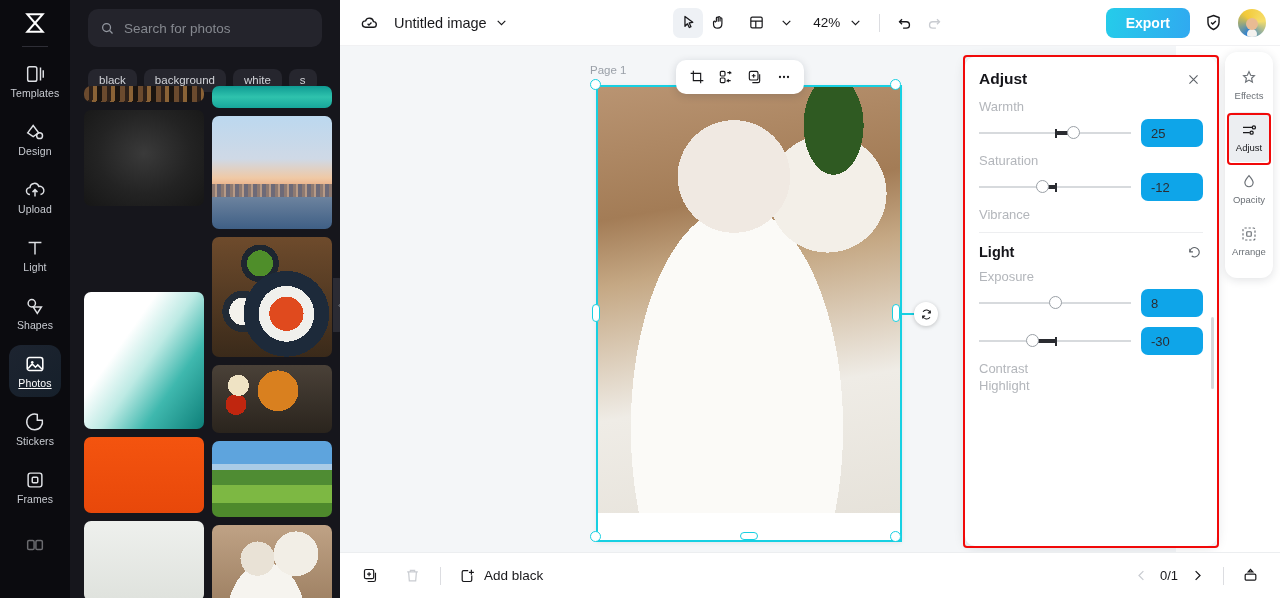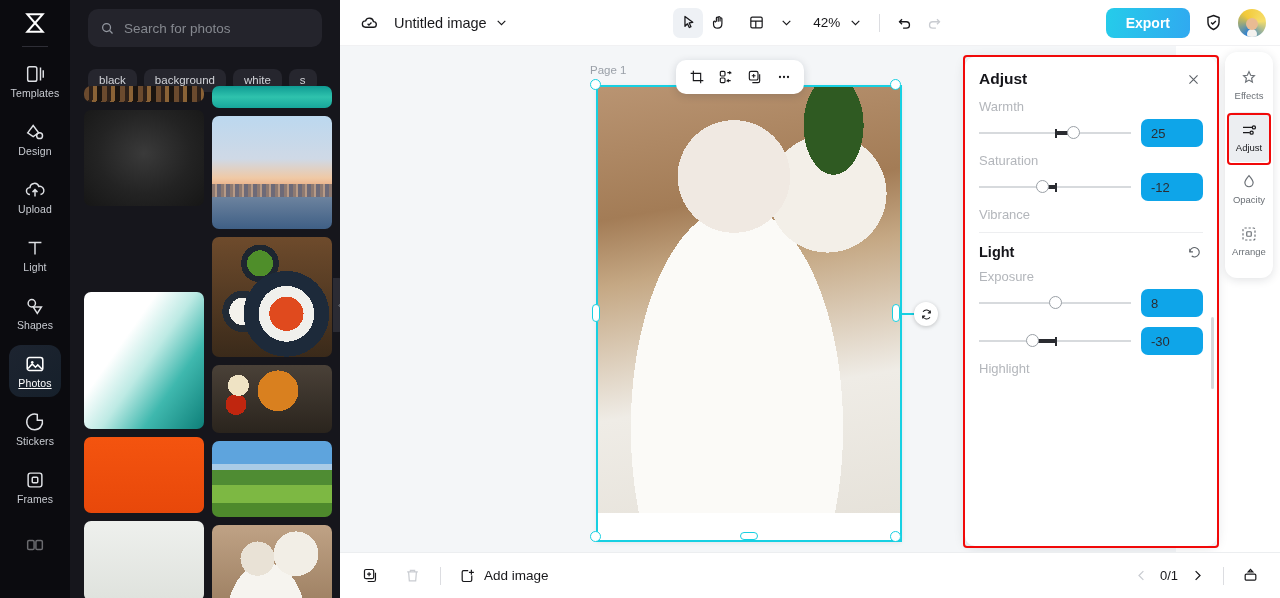--- a/index.html
+++ b/index.html
@@ -627,20 +627,21 @@
           <div class="s-track"></div>
           <div class="s-fill tick" style="left:50%"></div>
           <div class="s-fill" style="left:35%; width:15%"></div>
           <div class="s-knob" style="left:calc(35% - 6.5px)"></div>
         </div>
         <div class="s-val">-30</div>
       </div>
     </div>
 
     <div class="ctrl">
+      <div class="ctrl-label">Contrast</div>
     </div>
 
     <div class="ctrl">
       <div class="ctrl-label">Highlight</div>
     </div>
   </div>
 
   <div class="scroll-hint"></div>
 </div>
 <div class="adjust-outline"></div>
@@ -690,21 +691,21 @@
     <svg width="17" height="17" viewBox="0 0 24 24" fill="none" stroke="#c9ccd1" stroke-width="1.7">
       <path d="M4.5 7h15M9 7V4.8h6V7M6.5 7l1 12.5h9L17.5 7"></path>
     </svg>
   </div>
   <div class="tb-divider" style="margin:0 14px"></div>
   <div class="add-page">
     <svg width="17" height="17" viewBox="0 0 24 24" fill="none" stroke="#18181b" stroke-width="1.7">
       <path d="M18 12v6.5a2 2 0 01-2 2H6.5a2 2 0 01-2-2V7a2 2 0 012-2H13"></path>
       <path d="M17.5 4v7M14 7.5h7"></path>
     </svg>
-    <span>Add image</span>
+    <span>Add black</span>
   </div>
 
   <div style="flex:1"></div>
 
   <div class="bb-btn">
     <svg width="15" height="15" viewBox="0 0 24 24" fill="none" stroke="#c9ccd1" stroke-width="2">
           <path d="M15 5l-7 7 7 7"></path>
         </svg>
   </div>
   <span class="page-count">0/1</span>

